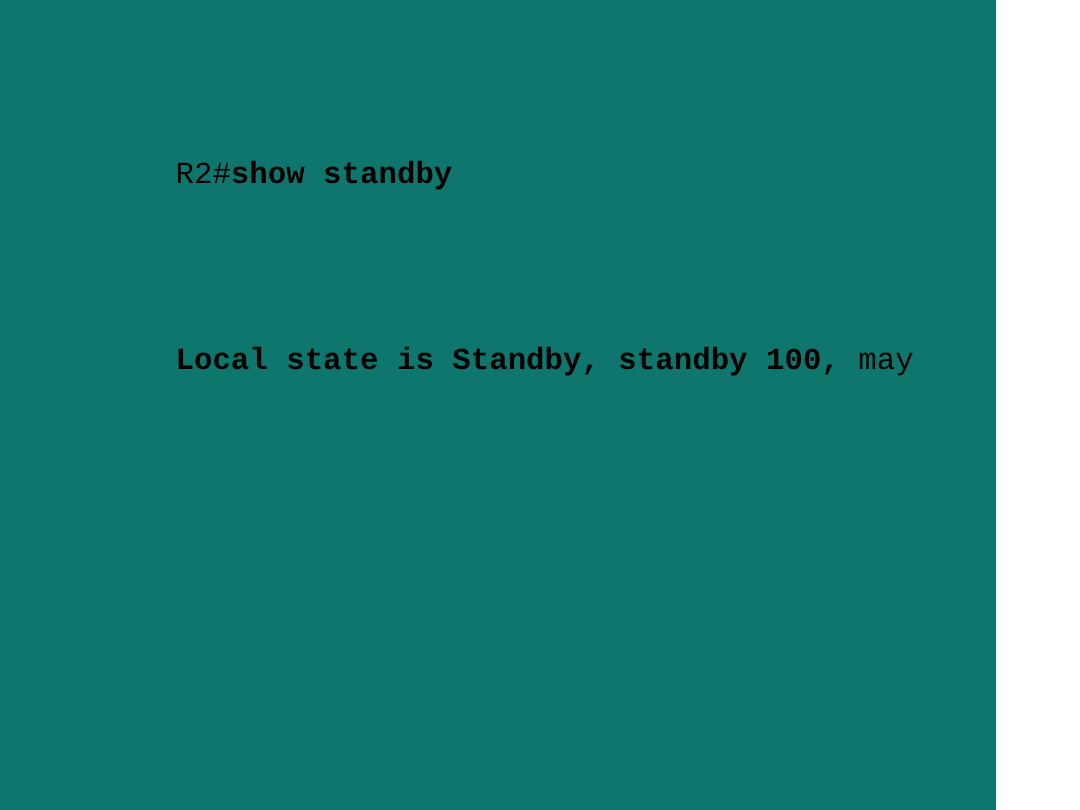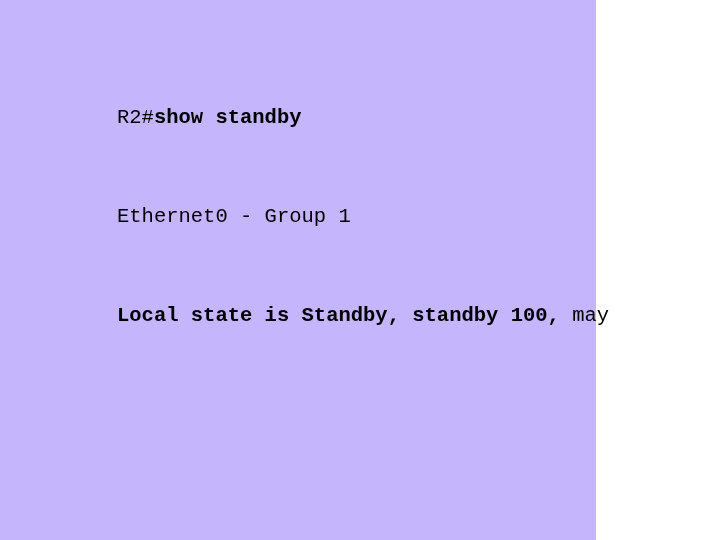--- a/index.html
+++ b/index.html
@@ -8,23 +8,23 @@
   }
   body {
     width: 720px;
     height: 540px;
     background: #ffffff;
     font-family: "Liberation Mono", "DejaVu Sans Mono", monospace;
     overflow: hidden;
   }
   #slide {
     position: relative;
-    width: 596px;
+    width: 664px;
     height: 540px;
-    background: #c4b5fd;
+    background: #0f766e;
   }
   #console-output {
     position: absolute;
     left: 117px;
     top: 32px;
     width: 596px;
     color: #000000;
     font-size: 20.5px;
     line-height: 24.7px;
     letter-spacing: 0px;
@@ -39,21 +39,20 @@
   .r { font-weight: 400; }
 </style>
 </head>
 <body>
 
 <div id="slide">
   <div id="console-output">
 
     <div class="line"><span class="r">R2#</span><span class="b">show standby</span></div>
 
-    <div class="line"><span class="r">Ethernet0 - Group 1</span></div>
 
     <div class="line"><span class="b">Local state is Standby, standby 100,</span><span class="r"> may</span></div>
 
 
 
     
 
     
 
     

